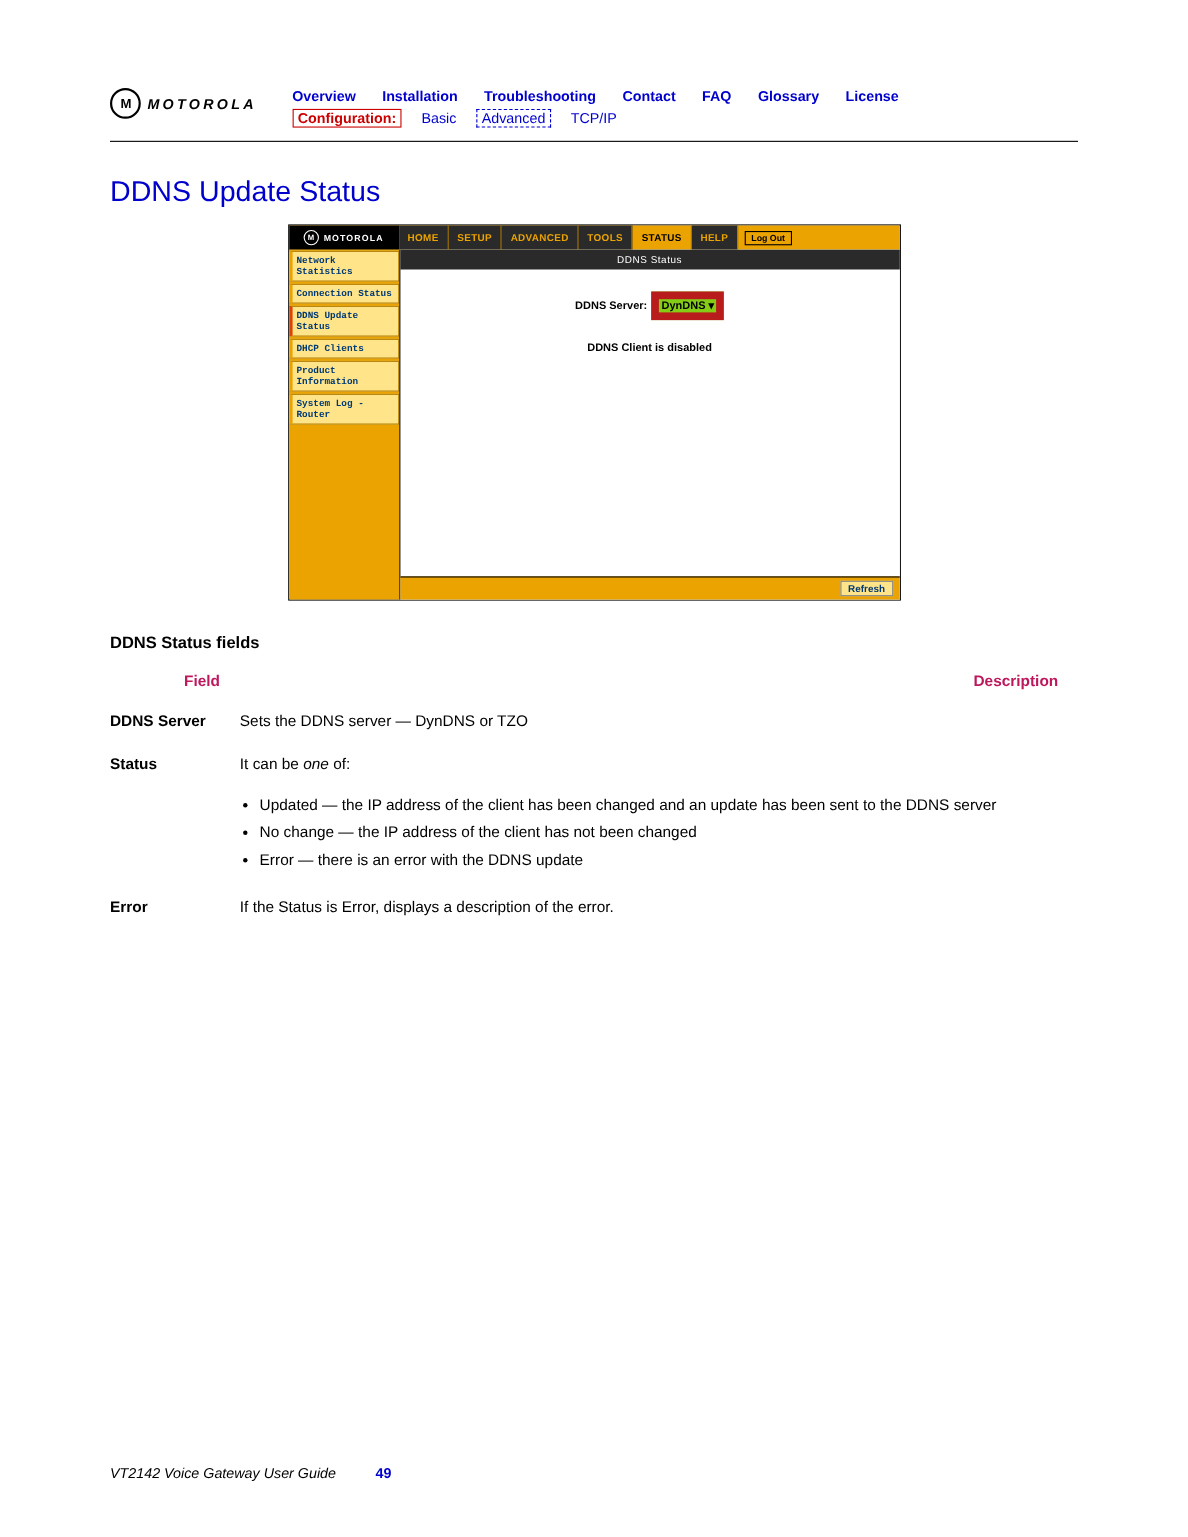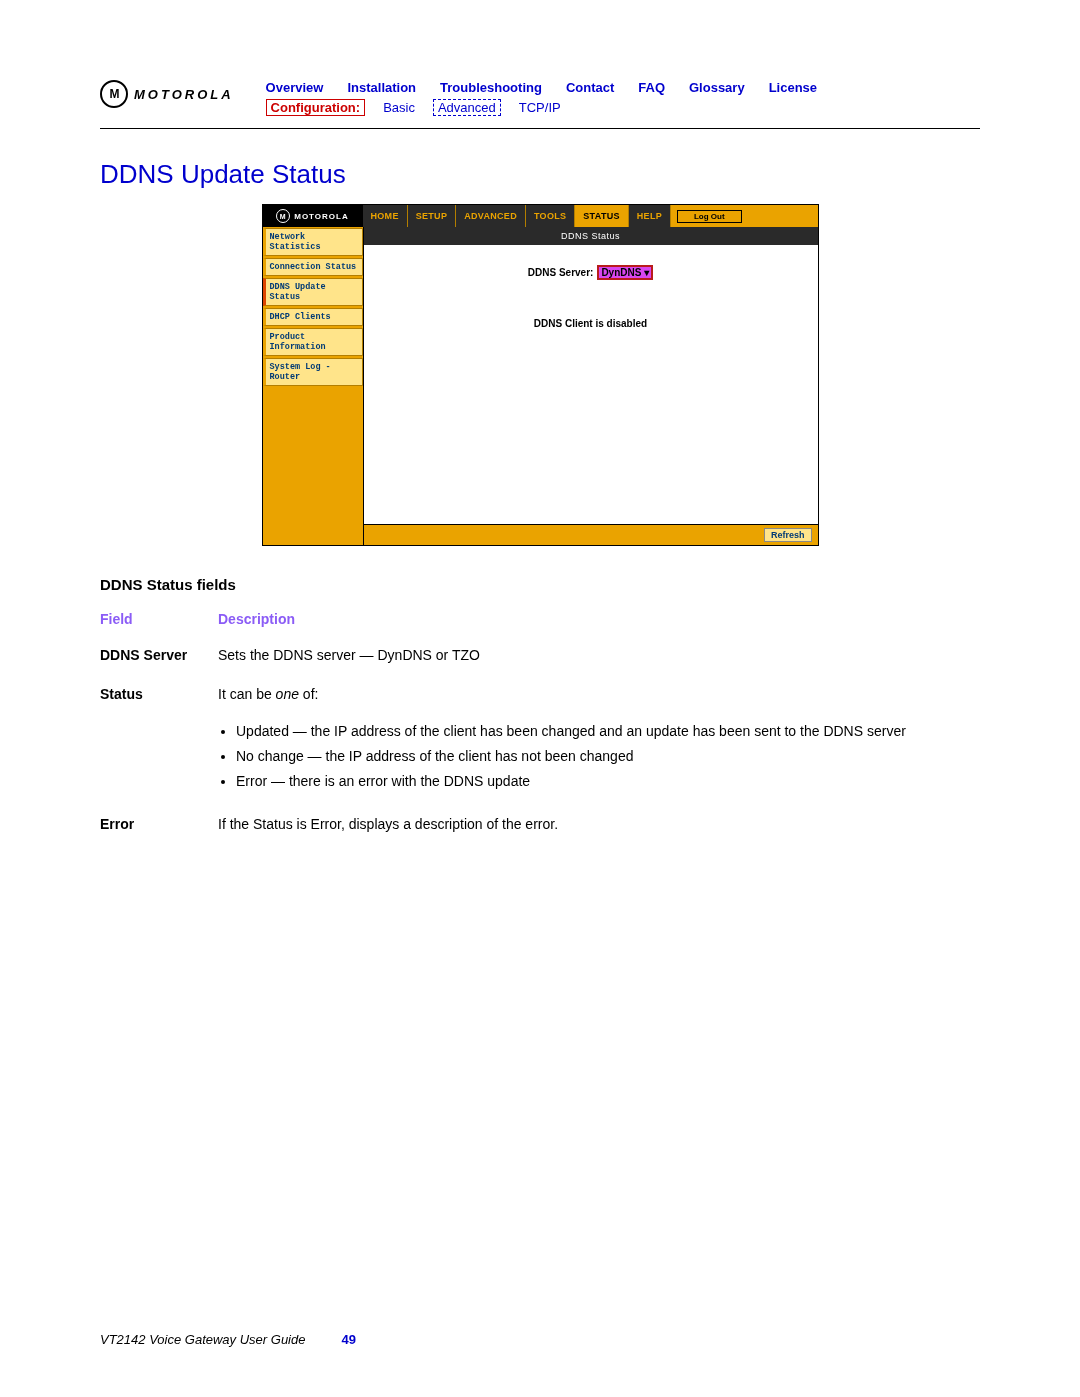--- a/index.html
+++ b/index.html
@@ -146,21 +146,21 @@
   .router-tab.dark {
     background: #2a2a2a;
     color: #eaa300;
   }
   .router-logout {
     margin-left: 6px;
     align-self: center;
     border: 1px solid #000;
     background: #eaa300;
     font-size: 8px;
-    padding: 1px 16px;
+    padding: 1px 5px;
     font-weight: bold;
   }
   .router-body {
     display: flex;
     height: 318px;
   }
   .router-side {
     width: 100px;
     background: #eaa300;
     display: flex;
@@ -196,31 +196,31 @@
     font-size: 9px;
     padding: 4px 0;
     letter-spacing: 0.5px;
   }
   .router-main-content {
     flex: 1;
     display: flex;
     flex-direction: column;
     align-items: center;
     padding: 20px 12px;
-    gap: 38px;
+    gap: 20px;
   }
   .ddns-server-row {
     font-size: 10px;
     font-weight: bold;
     display:flex;align-items:center;gap:4px;
   }
   .ddns-select {
     font-size: 10px;
-    border: 2px solid #b91c1c;
-    background: #d946ef;
+    border: 7px solid #b91c1c;
+    background: #84cc16;
     padding: 0 2px;
   }
   .ddns-disabled {
     font-size: 10px;
     font-weight: bold;
   }
   .router-footer {
     background: #eaa300;
     height: 20px;
     display: flex;
@@ -242,22 +242,22 @@
     font-weight: bold;
     font-size: 15px;
     margin: 18px 0 14px 0;
   }
   .fields-table {
     width: 100%;
     border-collapse: collapse;
     font-size: 14px;
   }
   .fields-table th {
-    text-align: left;
-    color: #8b5cf6;
+    text-align: right;
+    color: #be185d;
     font-weight: bold;
     padding: 4px 18px 12px 0;
     vertical-align: top;
   }
   .fields-table td {
     padding: 6px 18px 12px 0;
     vertical-align: top;
     line-height: 1.5;
   }
   .fields-table td.label {

